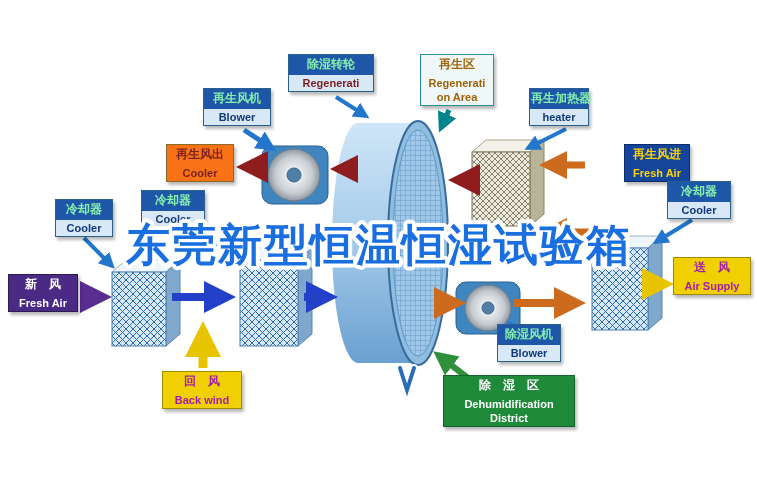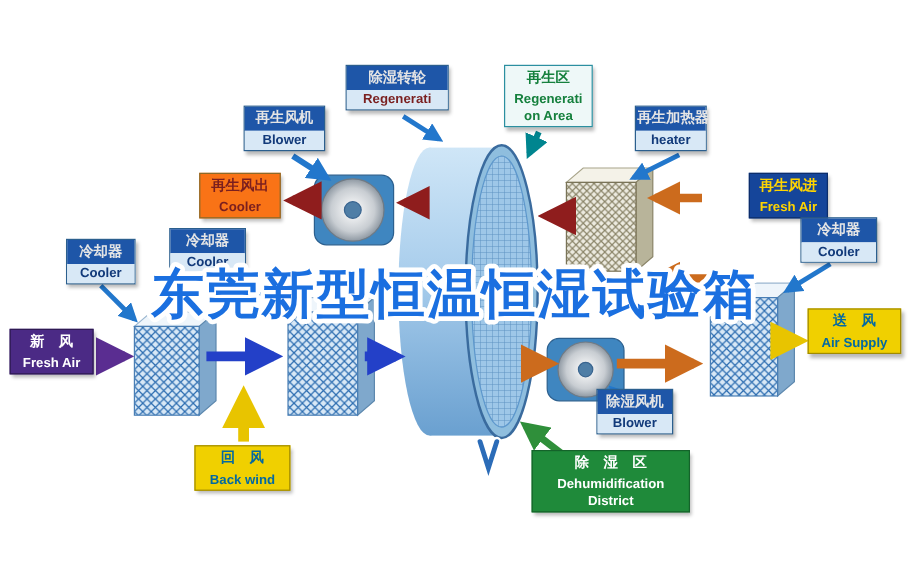--- a/index.html
+++ b/index.html
@@ -10,35 +10,35 @@
   }
   .stage svg.layer{position:absolute;left:0;top:0;z-index:1}
   .lbl{
     position:absolute;text-align:center;font-weight:bold;
     border:1px solid #2b5f8e;box-shadow:2px 3px 3px rgba(0,0,0,.28);
     line-height:1.3;z-index:3;
   }
   .lbl .zh{font-size:12px;padding:2px 1px;white-space:nowrap}
   .lbl .en{font-size:11px;padding:1px 1px}
   
-  .tt .zh{background:#1e56a8;color:#e5e5e5}
+  .tt .zh{background:#1e56a8;color:#86efac}
   .tt .en{background:#d8e8f6;color:#123a7a}
   .desic .en{color:#7a1f1f}
   
   .tealbox{background:#eef8f8;border-color:#2b8fa0}
-  .tealbox .zh,.tealbox .en{color:#15803d}
+  .tealbox .zh,.tealbox .en{color:#a16207}
   
   .tan{background:#f97316;border-color:#8a6a2a}
   .tan .zh,.tan .en{color:#7a1f1f}
   .blueyellow{background:#15459a;border-color:#0c2d6b}
   .blueyellow .zh,.blueyellow .en{color:#ffd400}
   .purplebox{background:#4b2a85;border-color:#2e1a52}
   .purplebox .zh,.purplebox .en{color:#ffffff}
   .yellowbox{background:#f0d000;border-color:#a08a00}
-  .yellowbox .zh,.yellowbox .en{color:#0369a1}
+  .yellowbox .zh,.yellowbox .en{color:#a21caf}
   .greenbox{background:#1f8a3a;border-color:#14632a}
   .greenbox .zh,.greenbox .en{color:#ffffff}
   .title-svg{position:absolute;left:118px;top:208px;z-index:5}
 </style>
 </head>
 <body>
 
 <div class="stage">
 
   <svg class="layer" width="757" height="488" viewBox="0 0 757 488">

